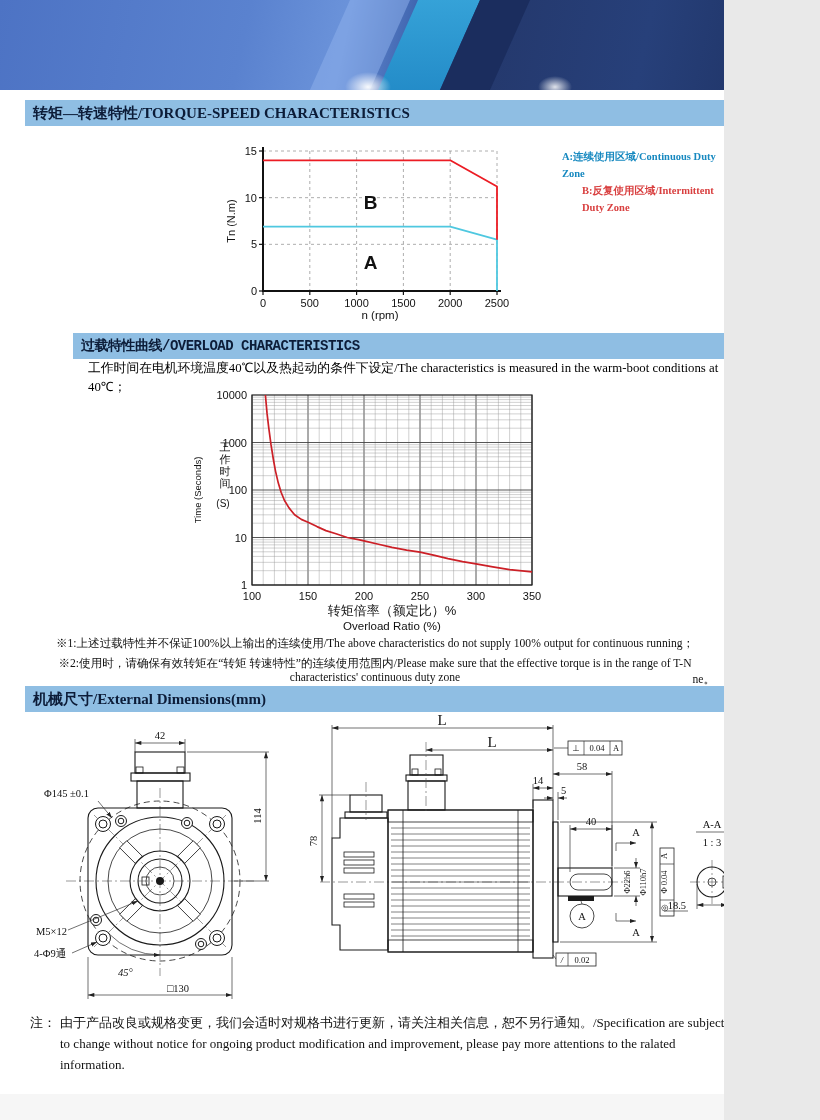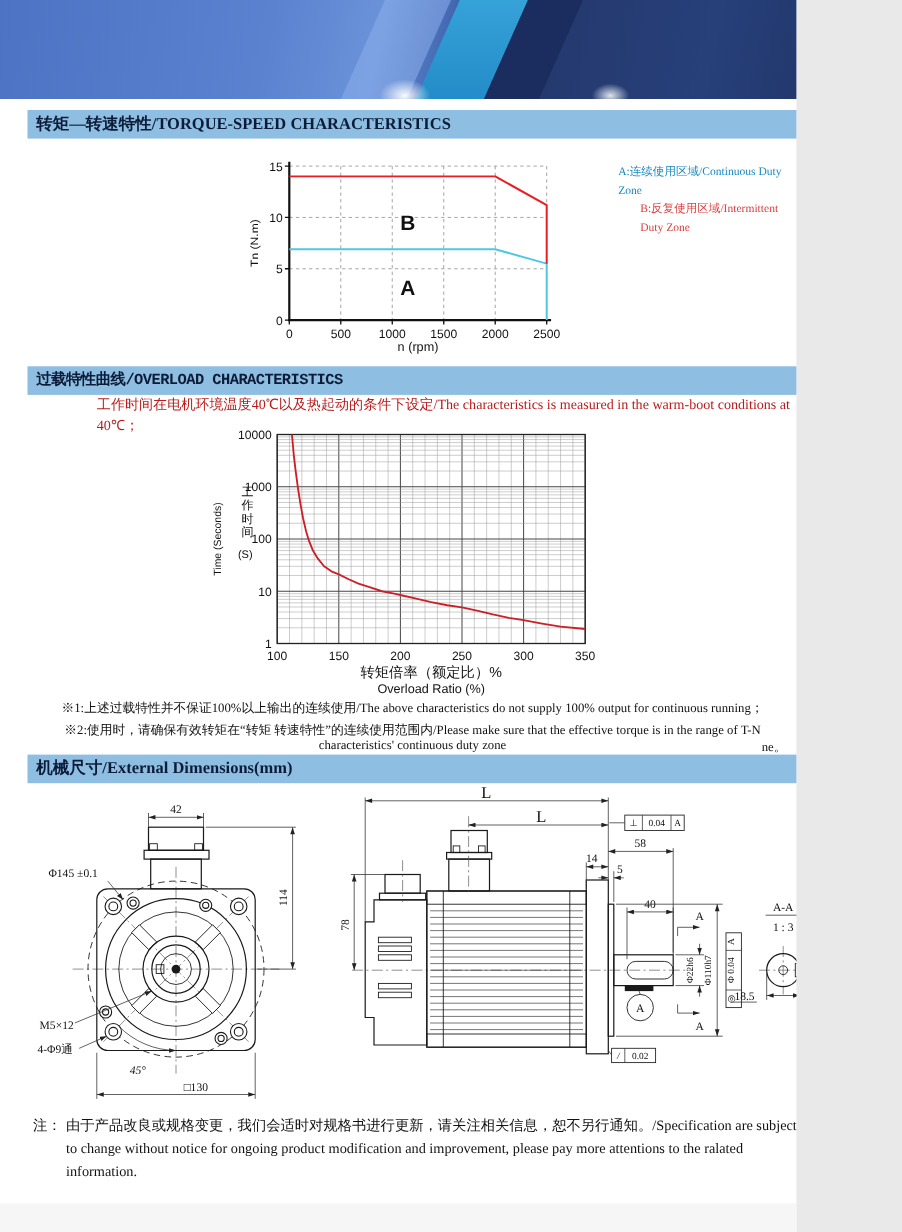--- a/index.html
+++ b/index.html
@@ -15,28 +15,28 @@
   .stripe.cyan{left:398px;width:62px;background:linear-gradient(#3aa8dc,#1f86c4);}
   .stripe.deep{left:460px;width:50px;background:#1b2d5e;}
   .glow{position:absolute;border-radius:50%;}
   .g1{left:345px;top:72px;width:46px;height:30px;background:radial-gradient(closest-side,rgba(255,255,255,.95),rgba(255,255,255,0));}
   .g2{left:538px;top:76px;width:34px;height:22px;background:radial-gradient(closest-side,rgba(255,255,255,.85),rgba(255,255,255,0));}
   .g3{left:740px;top:62px;width:30px;height:20px;background:radial-gradient(closest-side,rgba(255,255,255,.8),rgba(255,255,255,0));}
   
   .sec-header{position:absolute;left:25px;width:720px;height:26px;background:#8fbee3;
     color:#0c1c38;font-weight:bold;font-size:15px;line-height:26px;padding-left:8px;box-sizing:border-box;}
   .sec-header.mono{font-family:"Liberation Mono",monospace;font-size:14px;letter-spacing:-0.5px;}
-  #hdr1{top:100px;} #hdr2{top:333px;} #hdr3{top:686px;}
+  #hdr1{top:100px;} #hdr2{top:333px;margin-left:48px;} #hdr3{top:686px;}
   
   #ts-chart{position:absolute;left:225px;top:140px;}
   #ol-chart{position:absolute;left:185px;top:383px;}
-  .legend{position:absolute;left:562px;top:148px;font-size:10.5px;font-weight:normal;line-height:17px;
+  .legend{position:absolute;left:562px;top:148px;font-size:10.5px;font-weight:bold;line-height:17px;
     font-family:"Liberation Serif",serif;}
   .legend .la{color:#1789c0;} .legend .lb{color:#d94040;margin-left:20px;}
-  .subtitle{position:absolute;left:88px;top:360px;font-size:12.8px;color:#b91c1c;}
+  .subtitle{position:absolute;left:88px;top:360px;font-size:12.8px;color:#000000;}
   .note{position:absolute;left:25px;width:700px;text-align:center;font-size:11.6px;color:#111;}
   #note1{top:636px;} #note2{top:656px;}
   #note2c{position:absolute;left:25px;top:672px;width:690px;text-align:right;font-size:11.6px;}
   
   #dims{position:absolute;left:30px;top:712px;}
   
   .foot-note{position:absolute;left:30px;top:1012px;width:705px;font-size:13px;line-height:21px;display:flex;}
   .foot-note .pre{flex:0 0 30px;}
   .foot-note .txt{flex:1;}
   .page-num{position:absolute;left:0;top:1076px;width:690px;text-align:center;font-size:14px;font-family:"Liberation Sans",sans-serif;}

